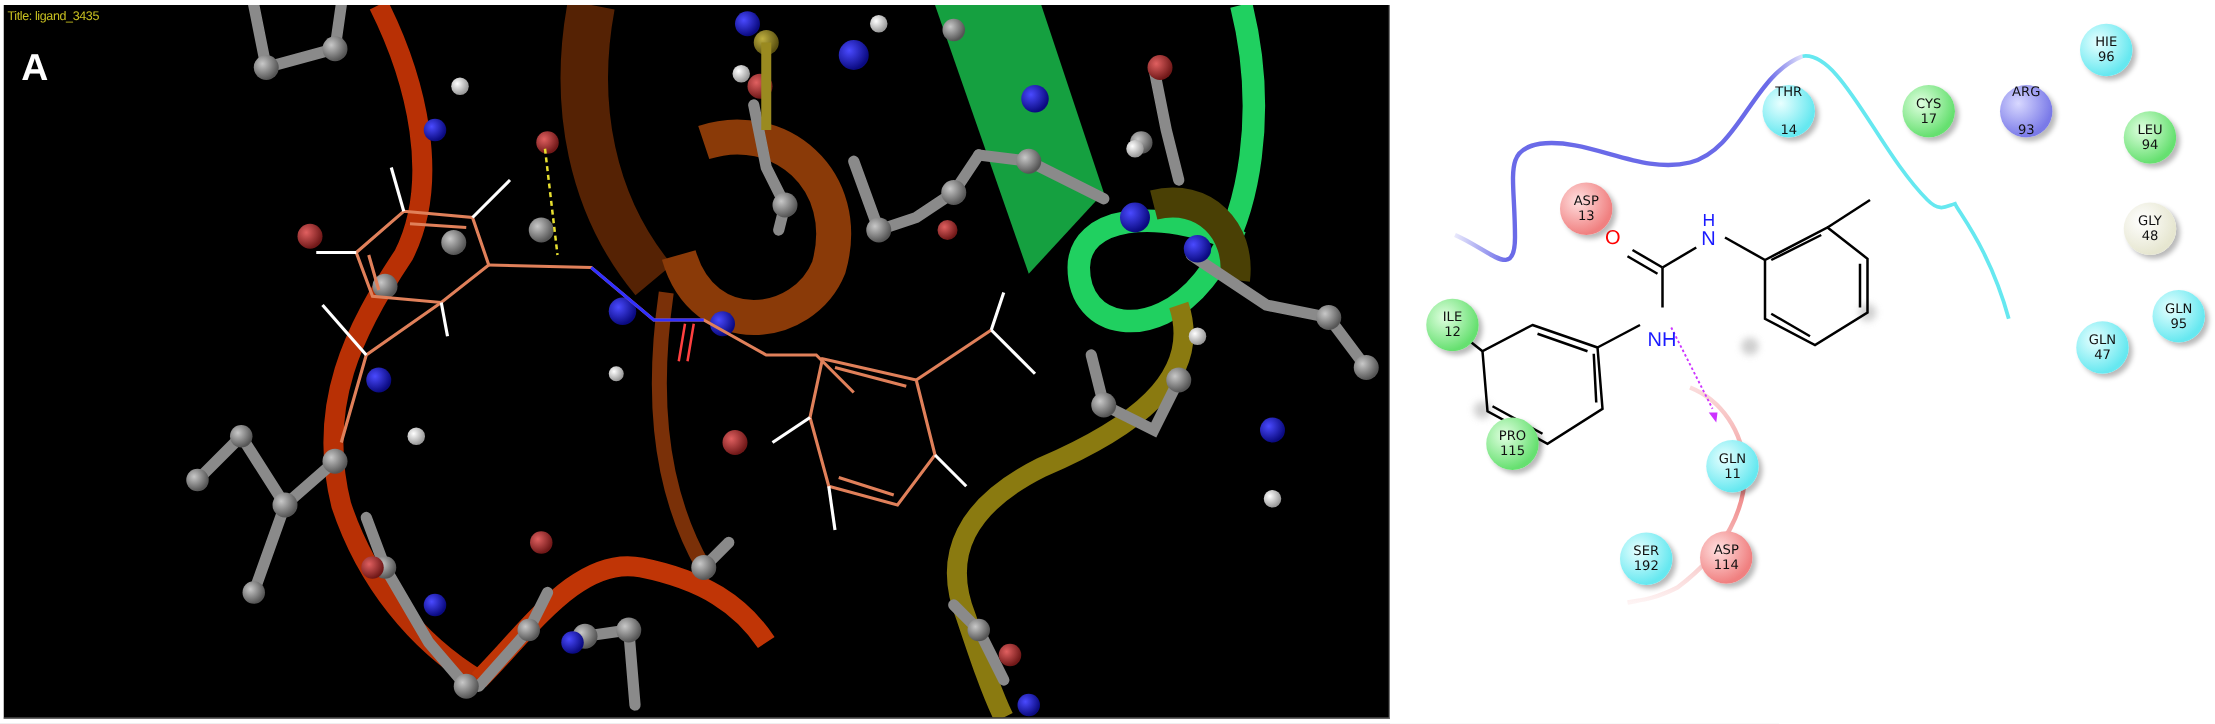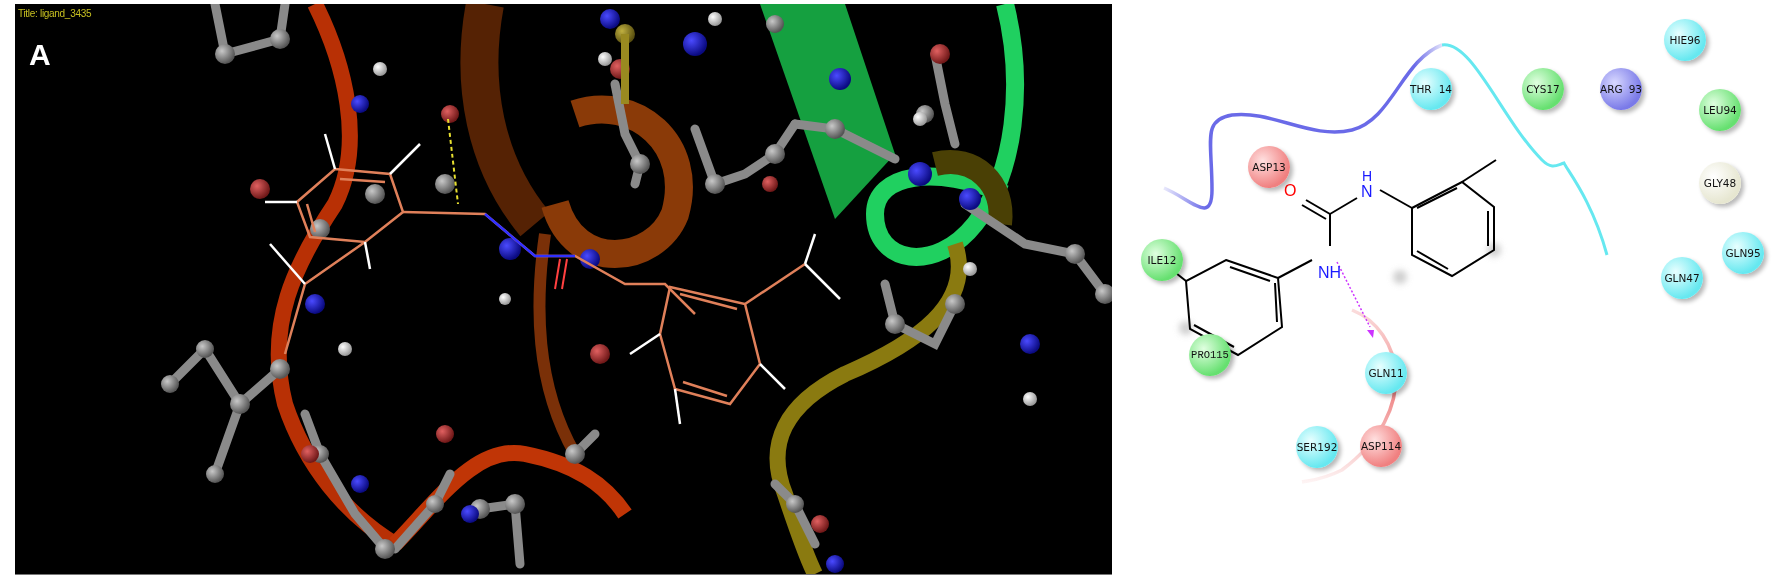--- a/index.html
+++ b/index.html
@@ -1,25 +1,25 @@
 <!DOCTYPE html>
 <html><head>
 <meta charset="utf-8">
 <style>
   html, body { margin: 0; padding: 0; background: #ffffff; }
   body { width: 1772px; height: 579px; position: relative; overflow: hidden; font-family: "DejaVu Sans", sans-serif; }
-  #panel-a { position: absolute; left: 3px; top: 4px; width: 1108px; height: 570px; background: #000; overflow: hidden; border-right: 1px solid #777; border-bottom: 1px solid #777; margin-left: 12px; }
+  #panel-a { position: absolute; left: 3px; top: 4px; width: 1108px; height: 570px; background: #000; overflow: hidden; border-right: 1px solid #777; border-bottom: 1px solid #777; }
   #panel-a svg { position: absolute; left: 0; top: 0; }
   .title-text { position: absolute; left: 3px; top: 4px; color: #c8c020; font-size: 10px; font-family: "Liberation Sans Narrow", "Liberation Sans", sans-serif; letter-spacing: -0.3px; }
   .panel-label { position: absolute; font-family: "Liberation Sans", sans-serif; font-weight: bold; font-size: 30px; }
   #label-a { left: 14px; top: 34px; color: #fff; }
   #label-b { left: 1124px; top: 14px; color: #000; }
   #panel-b { position: absolute; left: 1112px; top: 0; width: 660px; height: 579px; background: #fff; }
   #panel-b svg { position: absolute; left: 0; top: 0; }
-  .residue { position: absolute; width: 42px; height: 42px; border-radius: 50%; display: flex; flex-direction: row; align-items: center; justify-content: center; font-family: "DejaVu Sans", sans-serif; font-size: 10.5px; line-height: 12px; color: #111; box-shadow: 3px 3px 4px rgba(0,0,0,0.28); }
+  .residue { position: absolute; width: 42px; height: 42px; border-radius: 50%; display: flex; flex-direction: column; align-items: center; justify-content: center; font-family: "DejaVu Sans", sans-serif; font-size: 10.5px; line-height: 12px; color: #111; box-shadow: 3px 3px 4px rgba(0,0,0,0.28); }
   .residue span { display: block; text-align: center; }
   .atom-label { position: absolute; font-family: "Liberation Sans", sans-serif; font-size: 16px; }
 </style>
 </head>
 <body>
 
 <div id="panel-a">
   <svg width="1108" height="570" viewBox="0 0 1108 570">
     <defs>
       <radialGradient id="gGrey" cx="35%" cy="35%" r="65%">
@@ -269,21 +269,21 @@
       <span>47</span>
     </div>
   <div class="residue" style="left:136px;top:146px;background:radial-gradient(circle at 35% 35%,#ffe0e0,#f08080 70%);">
       <span>ASP</span>
       <span>13</span>
     </div>
   <div class="residue" style="left:29px;top:239px;background:radial-gradient(circle at 35% 35%,#e0ffe0,#66e070 70%);">
       <span>ILE</span>
       <span>12</span>
     </div>
-  <div class="residue" style="left:77px;top:334px;background:radial-gradient(circle at 35% 35%,#e0ffe0,#66e070 70%);font-family:Liberation Mono, monospace;">
+  <div class="residue" style="left:77px;top:334px;background:radial-gradient(circle at 35% 35%,#e0ffe0,#66e070 70%);">
       <span>PRO</span>
       <span>115</span>
     </div>
   <div class="residue" style="left:253px;top:352px;background:radial-gradient(circle at 35% 35%,#e8ffff,#66e8f0 70%);">
       <span>GLN</span>
       <span>11</span>
     </div>
   <div class="residue" style="left:184px;top:426px;background:radial-gradient(circle at 35% 35%,#e8ffff,#66e8f0 70%);">
       <span>SER</span>
       <span>192</span>

